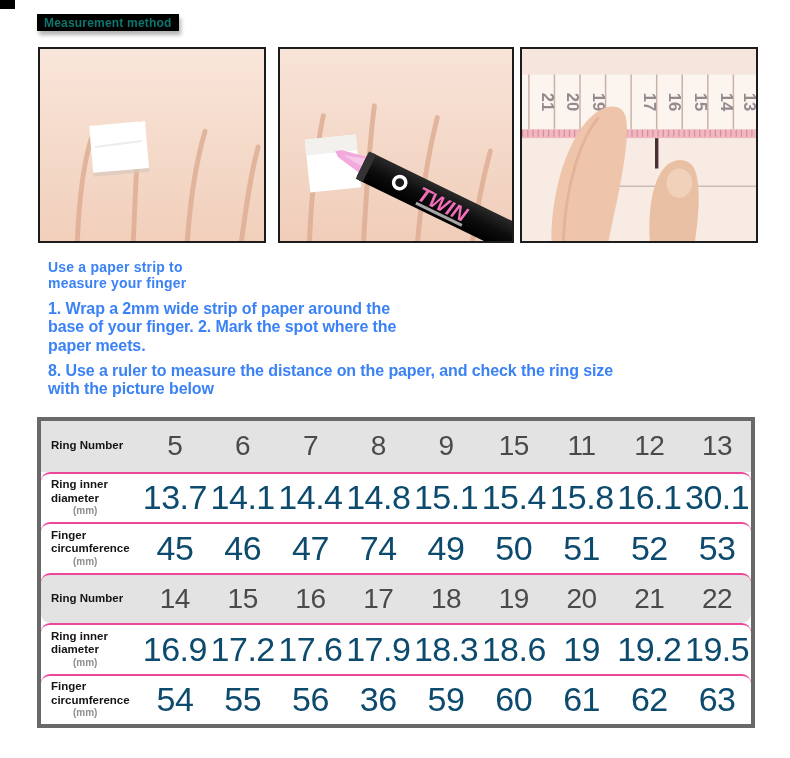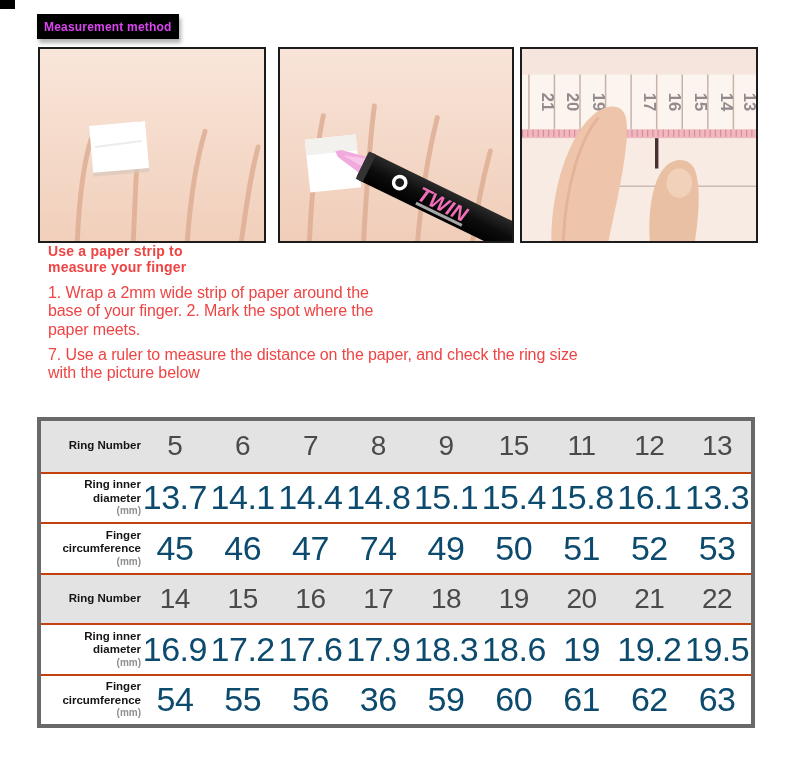--- a/index.html
+++ b/index.html
@@ -7,60 +7,60 @@
     position: relative;
     width: 790px; height: 758px;
     background: #ffffff;
     font-family: "Liberation Sans", sans-serif;
     overflow: hidden;
   }
   .corner-mark {
     position:absolute; left:0; top:0; width:15px; height:9px; background:#000;
   }
   .badge {
-    position:absolute; left:37px; top:14px; height:25px;
-    background:#000; color:#d946ef;
+    position:absolute; left:37px; top:14px; height:17px;
+    background:#000; color:#0f766e;
     display:flex; align-items:center;
     padding:0 7px; font-size:12px; font-weight:bold; letter-spacing:0.2px;
     white-space:nowrap;
     box-shadow: 2px 4px 4px rgba(0,0,0,0.30);
   }
   .photo {
     position:absolute; top:47px; height:196px;
     border:2px solid #1c1c1c; box-sizing:border-box; background:#f6e0d4;
   }
   .photo svg { display:block; width:100%; height:100%; }
   #photo1 { left:38px;  width:228px; }
   #photo2 { left:278px; width:236px; }
   #photo3 { left:520px; width:238px; }
 
-  .instructions { position:absolute; left:48px; top:244px; width:580px; color:#ef4444; }
+  .instructions { position:absolute; left:48px; top:260px; width:580px; color:#3b82f6; }
   .intro {
     font-size:14px; font-weight:bold; line-height:1.12;
     white-space:pre-line; letter-spacing:0.2px;
   }
   .steps {
-    margin-top:9px; font-size:16px; font-weight:normal; line-height:1.13;
+    margin-top:9px; font-size:16px; font-weight:bold; line-height:1.13;
     white-space:pre-line; letter-spacing:-0.1px;
   }
   .step3 { margin-top:7px; }
 
   .size-table {
     position:absolute; left:37px; top:417px; width:718px; height:311px;
     border:4px solid #696969; background:#ffffff; box-sizing:border-box;
     display:grid; grid-template-rows:repeat(6, 1fr);
   }
   .trow {
     display:grid; grid-template-columns:100px repeat(9, 1fr);
     align-items:center;
   }
-  .trow + .trow { border-top:2px solid #c2410c; }
+  .trow + .trow { border-top:2px solid #ec4899;border-radius:9px; }
   .trow.gray { background:#e3e3e3; }
   .tlabel {
-    padding-left:10px; font-weight:bold; font-size:11.5px; line-height:1.18; color:#141414;text-align:right;
+    padding-left:10px; font-weight:bold; font-size:11.5px; line-height:1.18; color:#141414;
   }
   .unit { display:block; color:#8f8f8f; margin-left:22px; font-size:10px; font-weight:bold; }
   .unit:empty { display:none; }
   .tcell {
     text-align:center; font-size:34px; color:#0c4a6e; letter-spacing:-0.5px; font-weight:normal;
   }
   .trow.gray .tcell { font-size:28px; color:#4a4a4a; }
 </style>
 </head>
 <body>
@@ -173,21 +173,21 @@
       </g>
     </svg>
   </div>
 
   <div class="instructions">
     <div class="intro">Use a paper strip to
 measure your finger</div>
     <div class="steps">1. Wrap a 2mm wide strip of paper around the
 base of your finger. 2. Mark the spot where the
 paper meets.</div>
-    <div class="steps step3">7. Use a ruler to measure the distance on the paper, and check the ring size
+    <div class="steps step3">8. Use a ruler to measure the distance on the paper, and check the ring size
 with the picture below</div>
   </div>
 
   <div class="size-table">
 
     <div class="trow gray">
       <div class="tlabel">
         <span>Ring Number</span>
         
       </div>
@@ -208,21 +208,21 @@
         <span class="unit">(mm)</span>
       </div>
       <div class="tcell">13.7</div>
       <div class="tcell">14.1</div>
       <div class="tcell">14.4</div>
       <div class="tcell">14.8</div>
       <div class="tcell">15.1</div>
       <div class="tcell">15.4</div>
       <div class="tcell">15.8</div>
       <div class="tcell">16.1</div>
-      <div class="tcell">13.3</div>
+      <div class="tcell">30.1</div>
     </div>
 
     <div class="trow">
       <div class="tlabel">
         <span>Finger circumference</span>
         <span class="unit">(mm)</span>
       </div>
       <div class="tcell">45</div>
       <div class="tcell">46</div>
       <div class="tcell">47</div>

